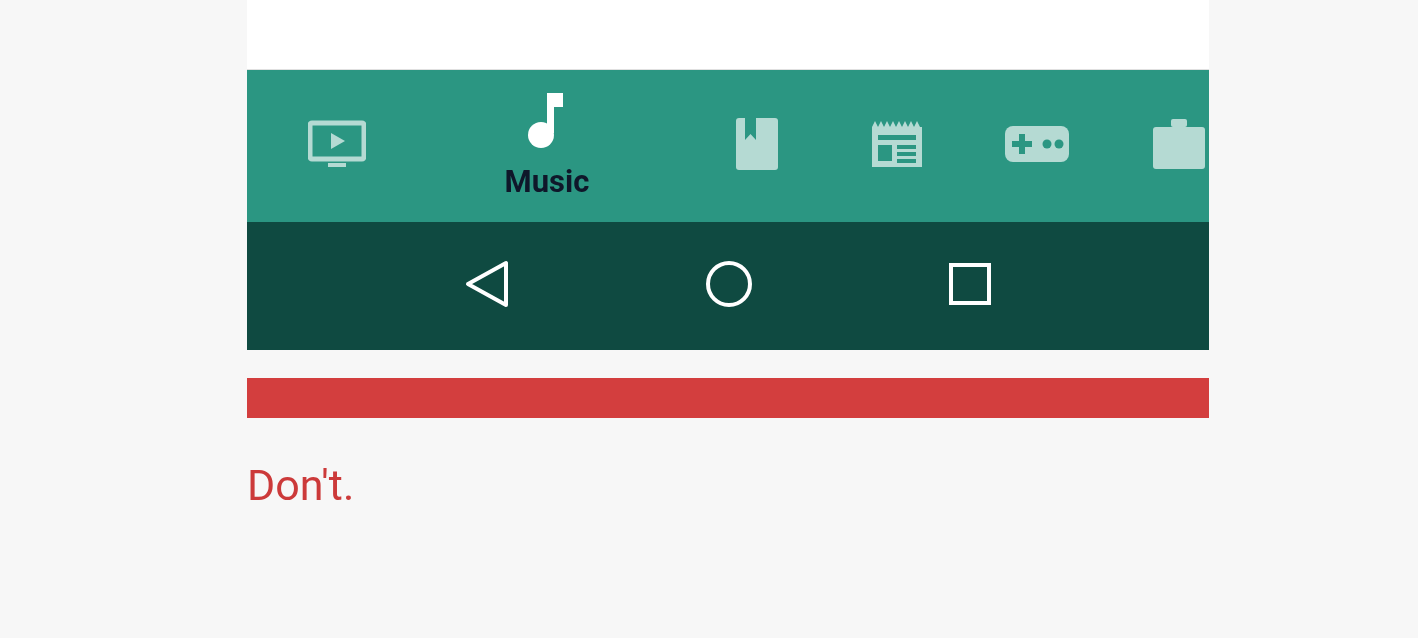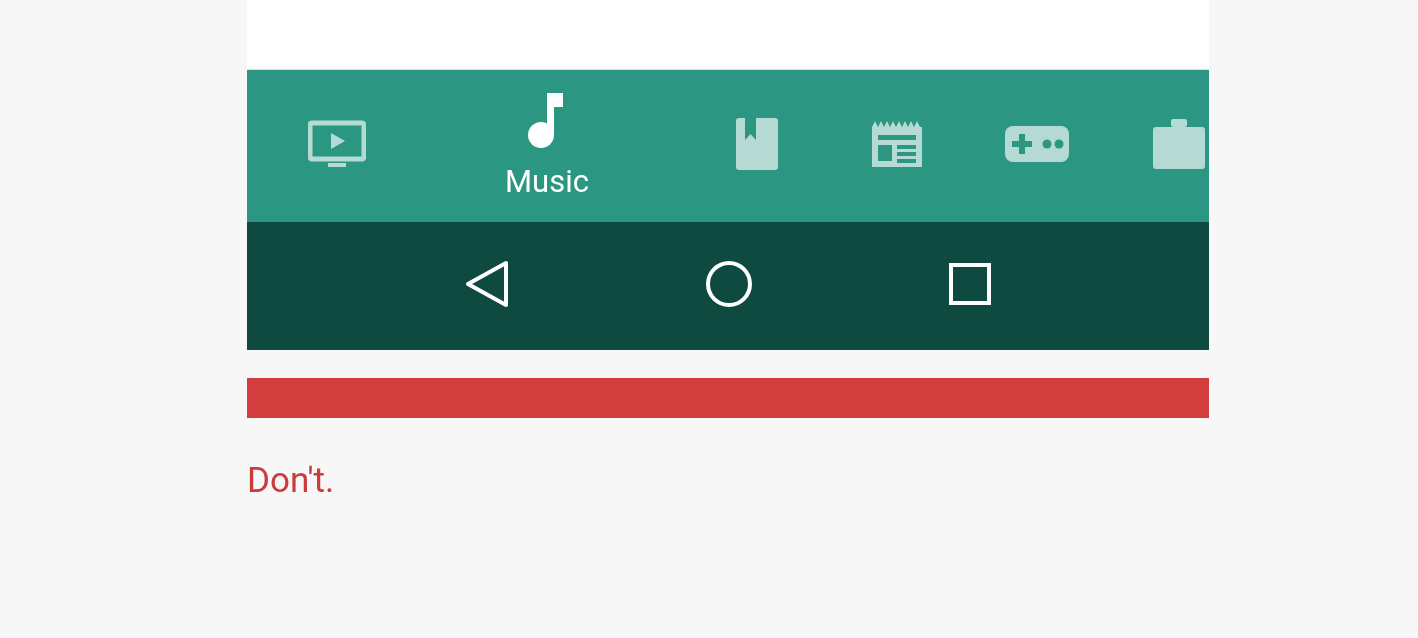--- a/index.html
+++ b/index.html
@@ -44,24 +44,24 @@
       flex: 0 0 auto;
       opacity: 0.65;
     }
     .nav-item.active {
       opacity: 1;
     }
     .nav-item svg {
       fill: #ffffff;
     }
     .nav-label {
-      color: #ffffff;
+      color: #0f172a;
       font-size: 31px;
       margin-top: 10px;
-      font-weight: 400;
+      font-weight: 700;
     }
     .system-bar {
       background: #0f4a41;
       height: 128px;
       display: flex;
       align-items: center;
       justify-content: space-around;
       padding: 0 120px;
     }
     .system-btn {
@@ -79,21 +79,21 @@
       height: 40px;
       width: 962px;
       margin-top: 28px;
     }
     .caption-area {
       padding-top: 42px;
       width: 962px;
     }
     .dont-label {
       color: #cc3a3a;
-      font-size: 35px;
+      font-size: 43px;
       font-weight: 400;
       margin-bottom: 24px;
     }
     .caption-text {
       color: #6b6b6b;
       font-size: 32px;
       font-weight: 400;
       line-height: 1.4;
     }
   </style>

